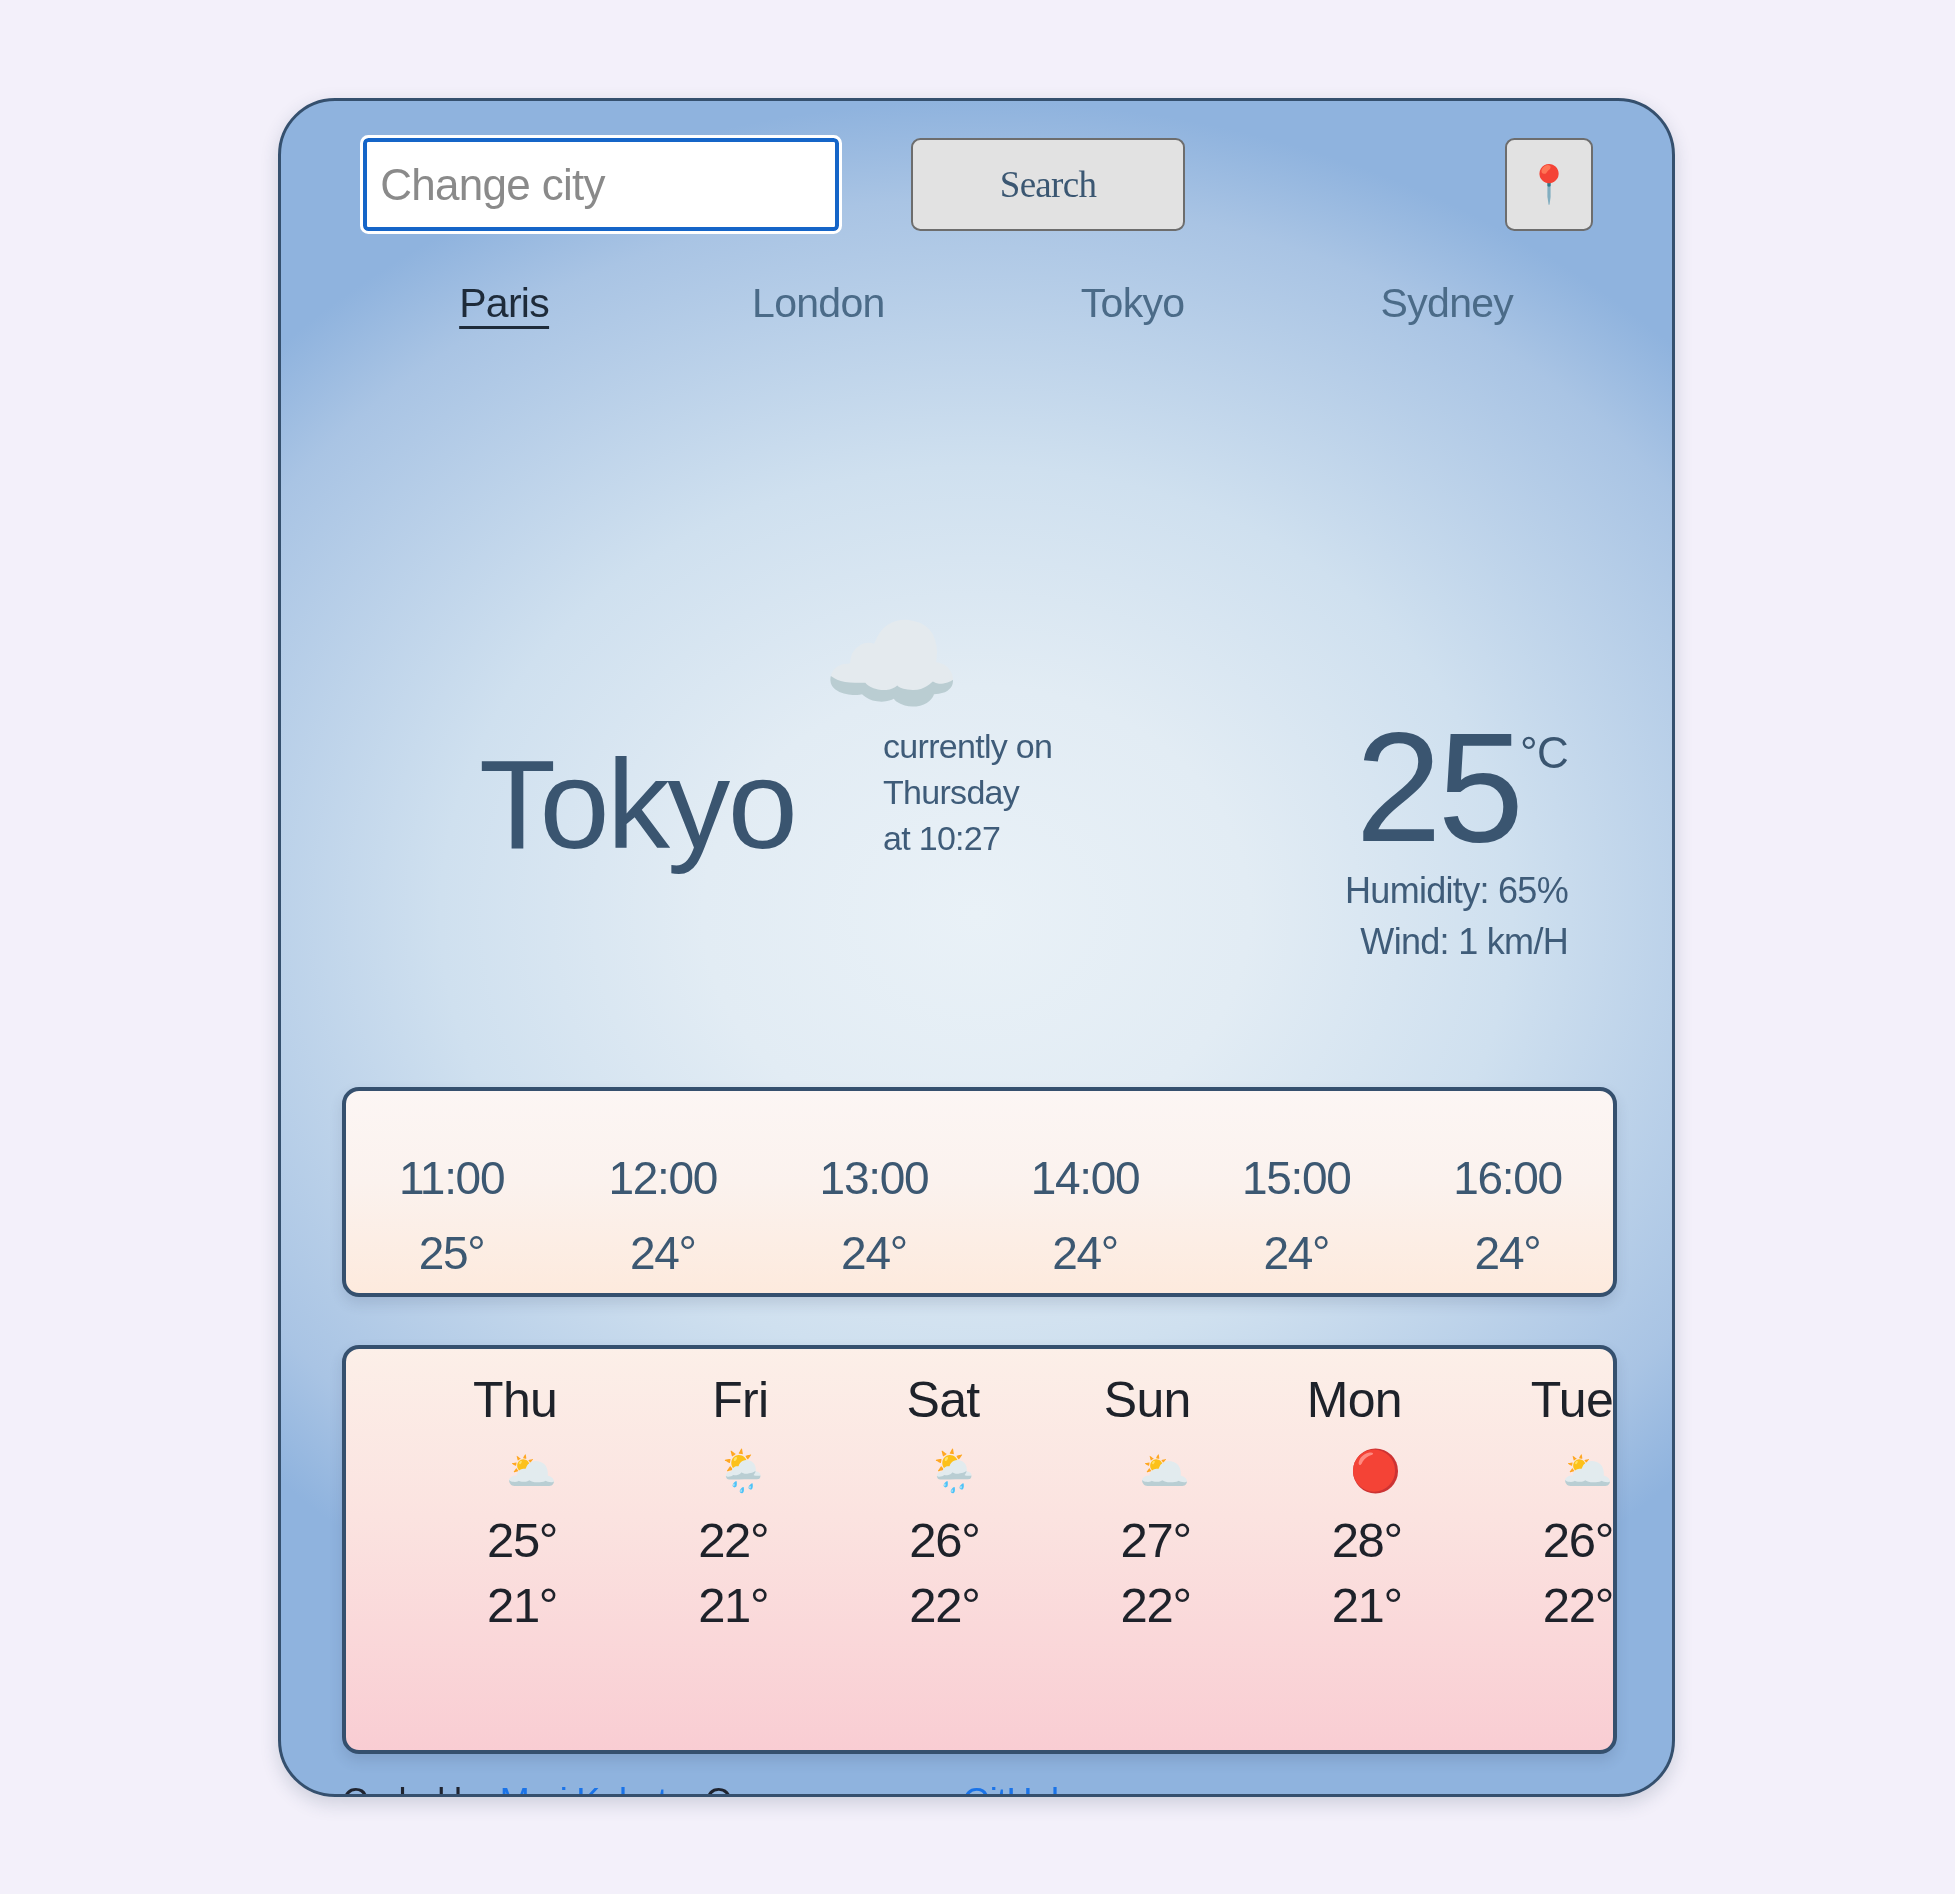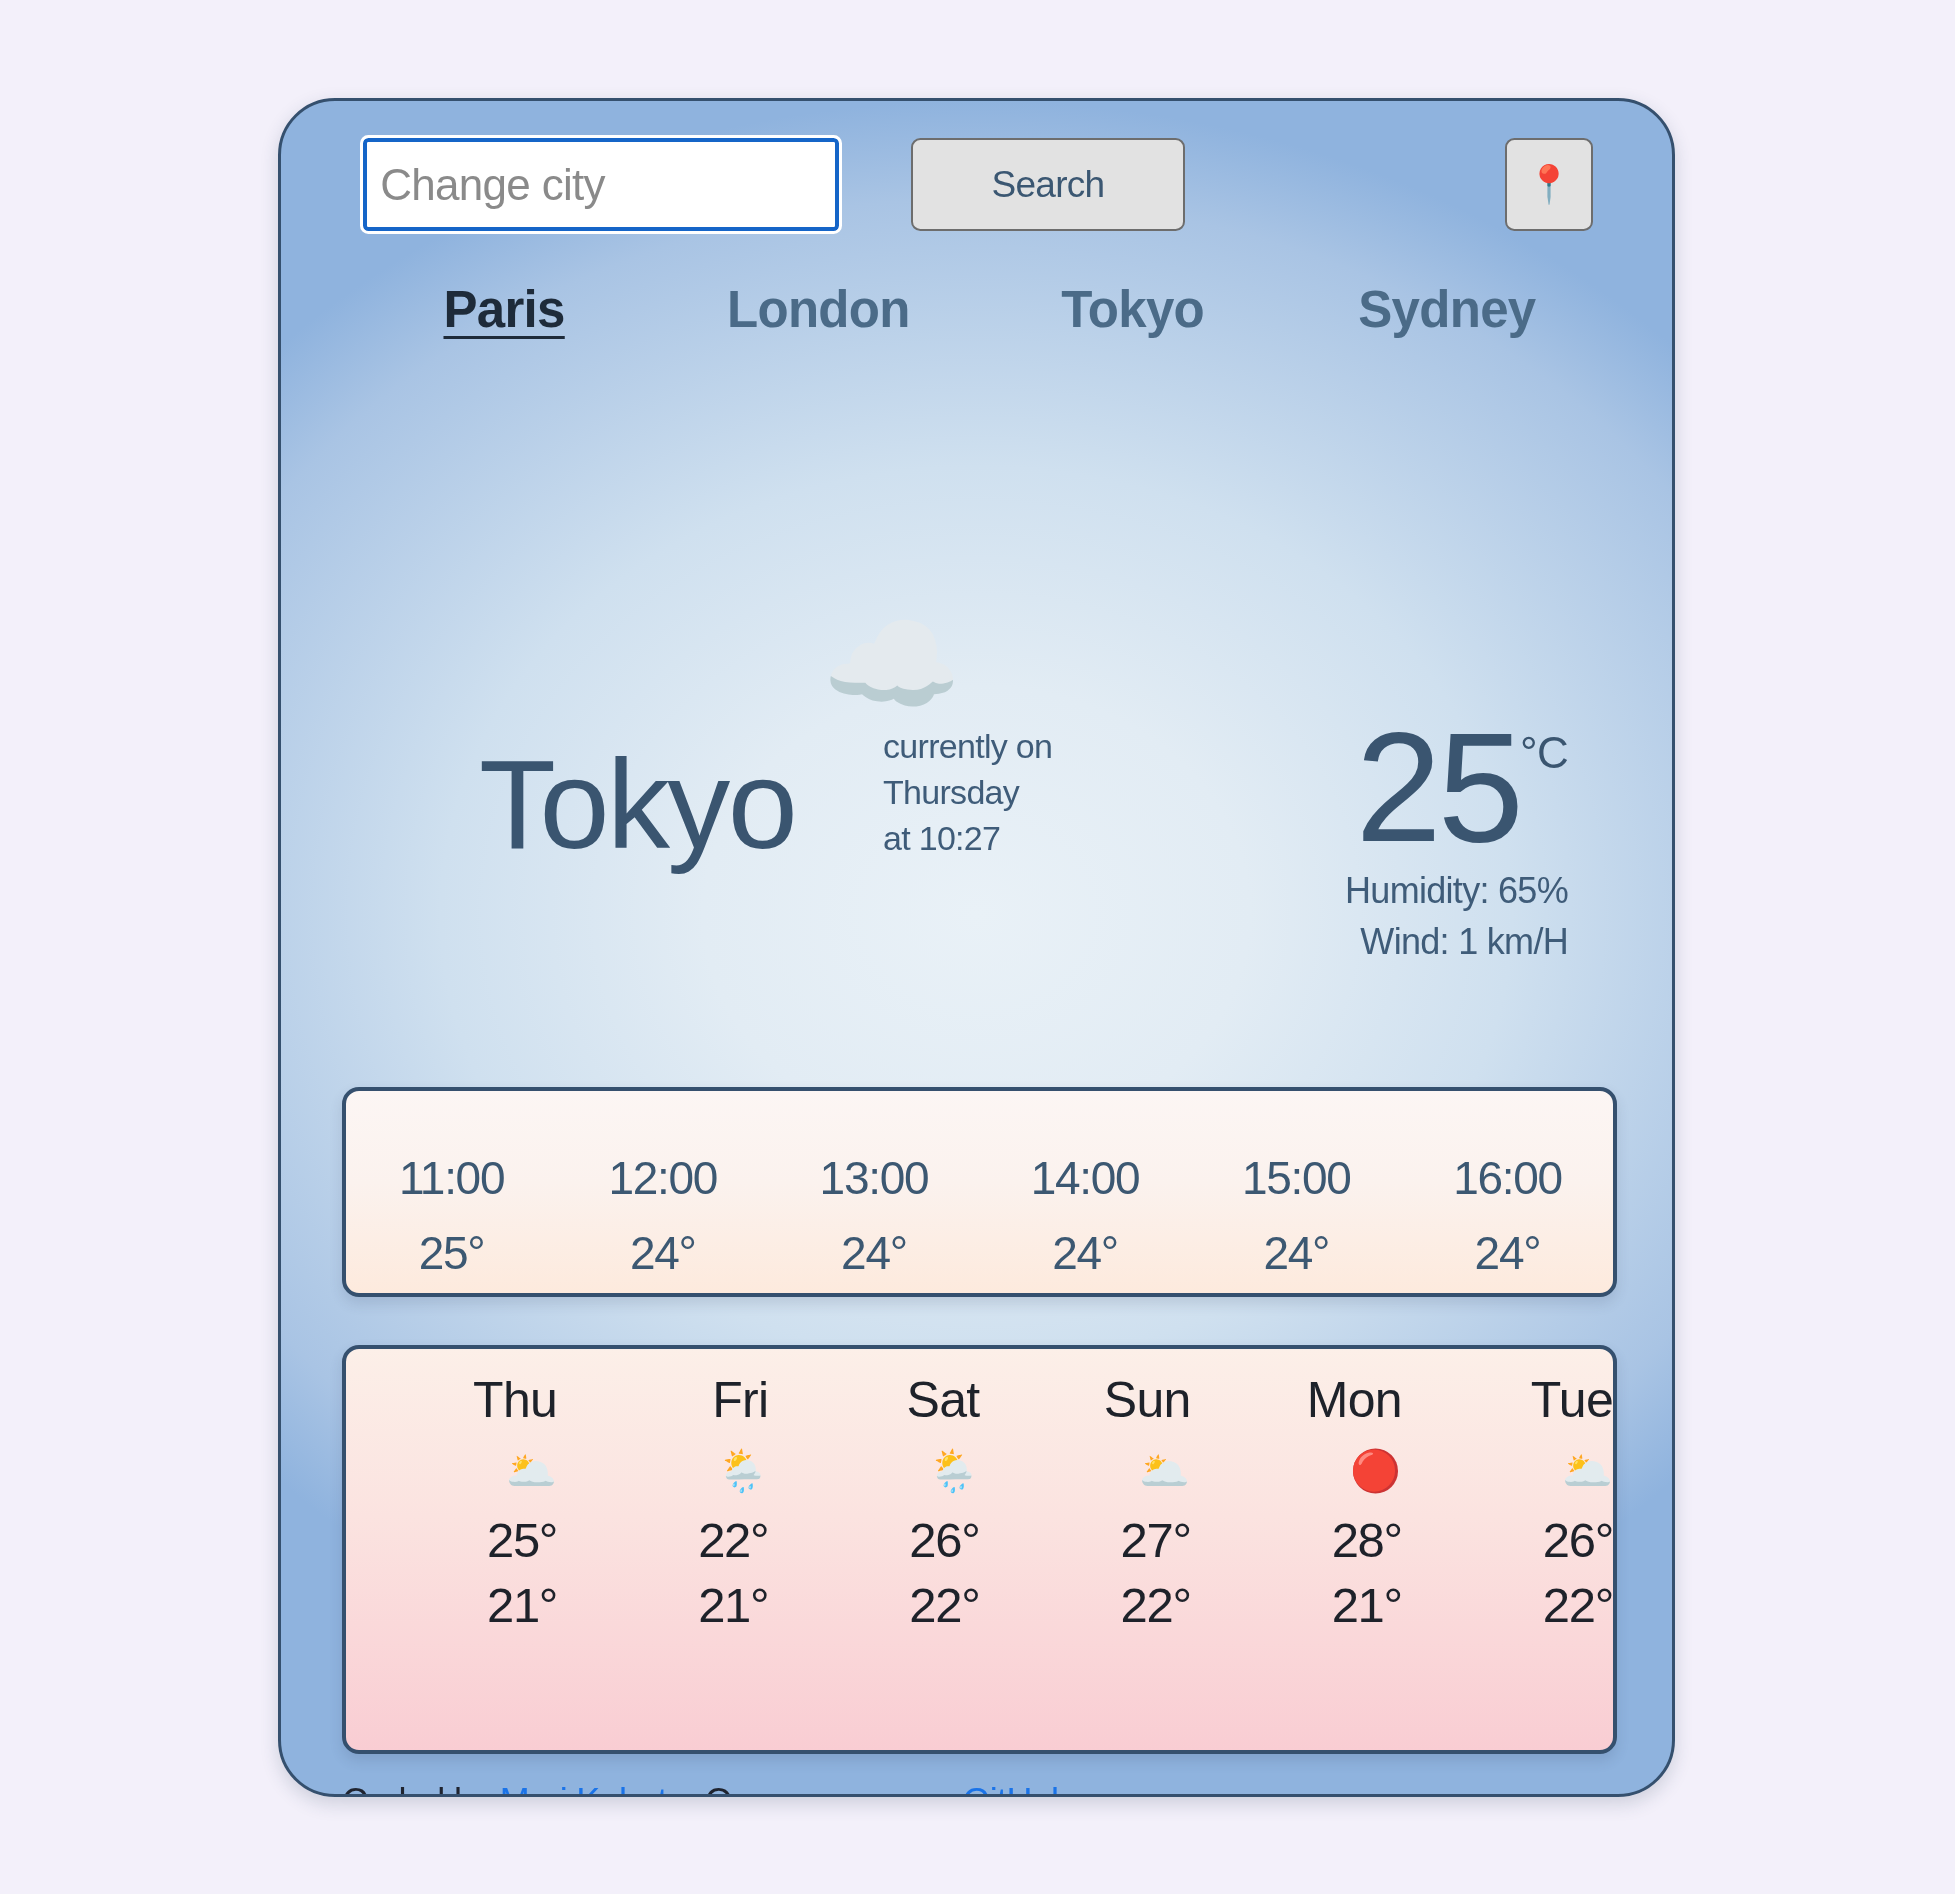--- a/index.html
+++ b/index.html
@@ -71,21 +71,21 @@
     position: absolute;
     left: 548px;
     top: 3.3px;
     width: 274px;
     height: 93px;
     box-sizing: border-box;
     background: #e2e2e2;
     border: 2.6px solid #6d6d6d;
     border-radius: 9.3px;
     color: #3b5772;
-    font-family: Liberation Sans, sans-serif;
+    font-family: Liberation Serif, serif;
     font-size: 37px;
     font-weight: 300;
     letter-spacing: -0.7px;
     cursor: pointer;
   }
 
   .geo-button {
     position: absolute;
     left: 1142px;
     top: 3.3px;
@@ -107,22 +107,22 @@
     position: absolute;
     left: 66px;
     top: 179px;
     width: 1257px;
     display: flex;
   }
   .city-tab {
     flex: 1;
     text-align: center;
     font-family: "Liberation Sans", sans-serif;
-    font-size: 51px;
-    font-weight: 700;
+    font-size: 41px;
+    font-weight: 400;
     color: #4b6b88;
     letter-spacing: -0.7px;
     cursor: pointer;
     text-decoration: none;
   }
   .city-tab.active {
     color: #1e2b3a;
     text-decoration: underline;
     text-underline-offset: 9.3px;
     text-decoration-thickness: 2.6px;

